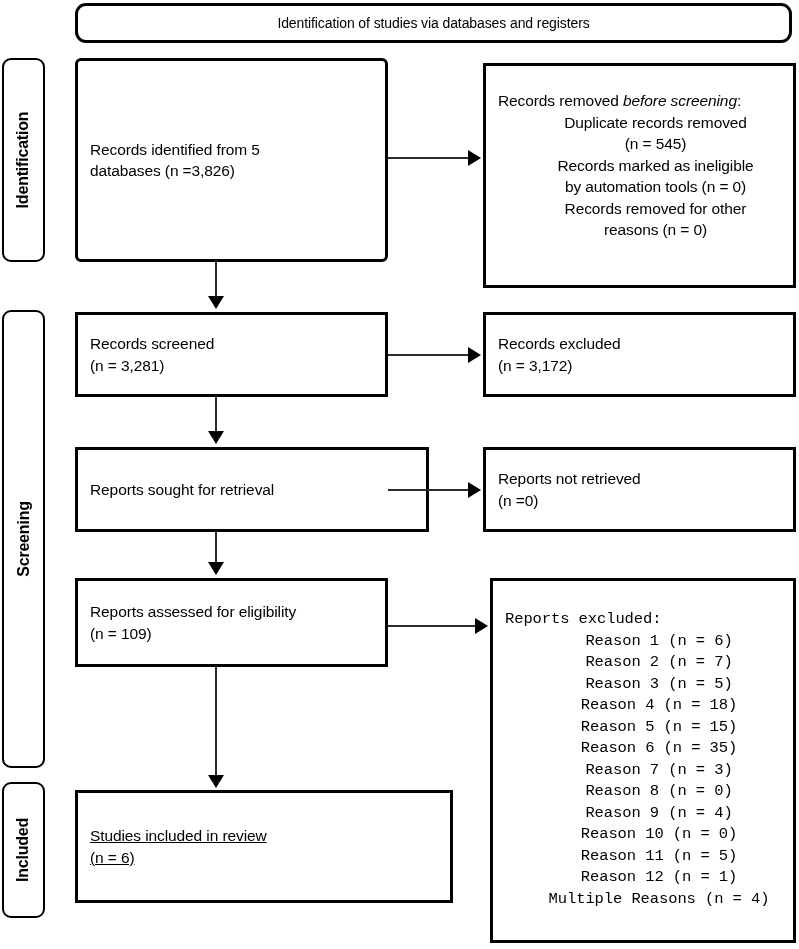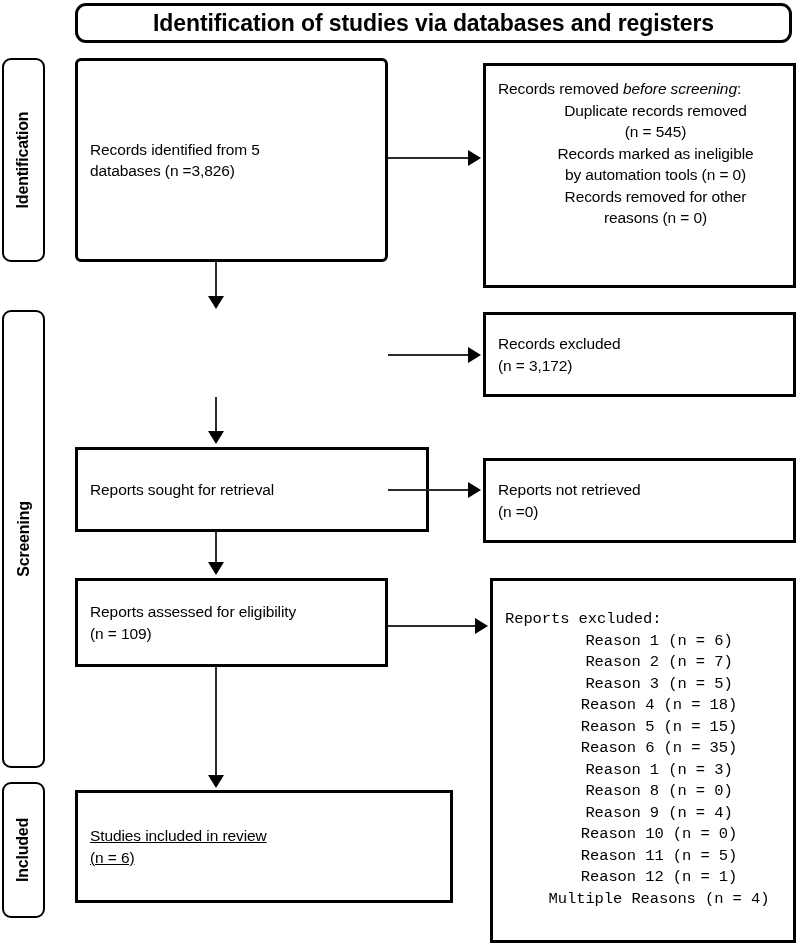--- a/index.html
+++ b/index.html
@@ -28,22 +28,22 @@
     height: 40px;
     border: 3px solid #000000;
     border-radius: 11px;
     box-sizing: border-box;
     display: flex;
     align-items: center;
     justify-content: center;
     background: #ffffff;
   }
   .banner-text {
-    font-size: 23px;
-    font-weight: bold;
+    font-size: 14px;
+    font-weight: normal;
     letter-spacing: -0.1px;
   }
 
   
   .phase {
     position: absolute;
     border: 2.5px solid #000000;
     border-radius: 9px;
     box-sizing: border-box;
     background: #ffffff;
@@ -64,21 +64,21 @@
 
   
   .box {
     position: absolute;
     border: 3px solid #000000;
     box-sizing: border-box;
     background: #ffffff;
     display: flex;
     flex-direction: column;
     justify-content: center;
-    padding: 12px 12px;
+    padding: 24px 12px;
   }
   .box.top-align { justify-content: flex-start; }
   .box-line {
     font-size: 15.5px;
     line-height: 21.5px;
     letter-spacing: -0.1px;
     white-space: pre-wrap;
   }
   .box-line.indent { padding-left: 32px; text-align: center; }
   .box-line em { font-style: italic; }
@@ -86,21 +86,21 @@
   
   #box-identified  { left: 75px; top: 58px;  width: 313px; height: 204px; border-radius: 6px; }
   #box-screened    { left: 75px; top: 312px; width: 313px; height: 85px; }
   #box-sought      { left: 75px; top: 447px; width: 354px; height: 85px; }
   #box-assessed    { left: 75px; top: 578px; width: 313px; height: 89px; }
   #box-included    { left: 75px; top: 790px; width: 378px; height: 113px; text-decoration: underline; }
 
   
   #box-removed     { left: 483px; top: 63px;  width: 313px; height: 225px; }
   #box-excluded    { left: 483px; top: 312px; width: 313px; height: 85px; }
-  #box-notretrieved{ left: 483px; top: 447px; width: 313px; height: 85px; margin-top: 11px; }
+  #box-notretrieved{ left: 483px; top: 447px; width: 313px; height: 85px; }
   #box-reports-excluded {
     left: 490px; top: 578px; width: 306px; height: 365px;
     padding-top: 28px;
     font-family: Liberation Mono, monospace;
   }
 
   
   .conn-v {
     position: absolute;
     width: 2px;
@@ -175,20 +175,24 @@
   <div class="box top-align" id="box-removed">
     <div class="box-line"><span>Records removed </span><em>before screening</em><span>:</span></div>
     <div class="box-line indent">Duplicate records removed</div>
     <div class="box-line indent">(n = 545)</div>
     <div class="box-line indent">Records marked as ineligible</div>
     <div class="box-line indent">by automation tools (n = 0)</div>
     <div class="box-line indent">Records removed for other</div>
     <div class="box-line indent">reasons (n = 0)</div>
   </div>
 
+  <div class="box" id="box-screened">
+    <div class="box-line">Records screened</div>
+    <div class="box-line">(n = 3,281)</div>
+  </div>
 
   <div class="box" id="box-excluded">
     <div class="box-line">Records excluded</div>
     <div class="box-line">(n = 3,172)</div>
   </div>
 
   <div class="box" id="box-sought">
     <div class="box-line">Reports sought for retrieval</div>
   </div>
 
@@ -203,21 +207,21 @@
   </div>
 
   <div class="box top-align" id="box-reports-excluded">
     <div class="box-line">Reports excluded:</div>
     <div class="box-line indent">Reason 1 (n = 6)</div>
     <div class="box-line indent">Reason 2 (n = 7)</div>
     <div class="box-line indent">Reason 3 (n = 5)</div>
     <div class="box-line indent">Reason 4 (n = 18)</div>
     <div class="box-line indent">Reason 5 (n = 15)</div>
     <div class="box-line indent">Reason 6 (n = 35)</div>
-    <div class="box-line indent">Reason 1 (n = 3)</div>
+    <div class="box-line indent">Reason 7 (n = 3)</div>
     <div class="box-line indent">Reason 8 (n = 0)</div>
     <div class="box-line indent">Reason 9 (n = 4)</div>
     <div class="box-line indent">Reason 10 (n = 0)</div>
     <div class="box-line indent">Reason 11 (n = 5)</div>
     <div class="box-line indent">Reason 12 (n = 1)</div>
     <div class="box-line indent">Multiple Reasons (n = 4)</div>
   </div>
 
   <div class="box" id="box-included">
     <div class="box-line">Studies included in review</div>

